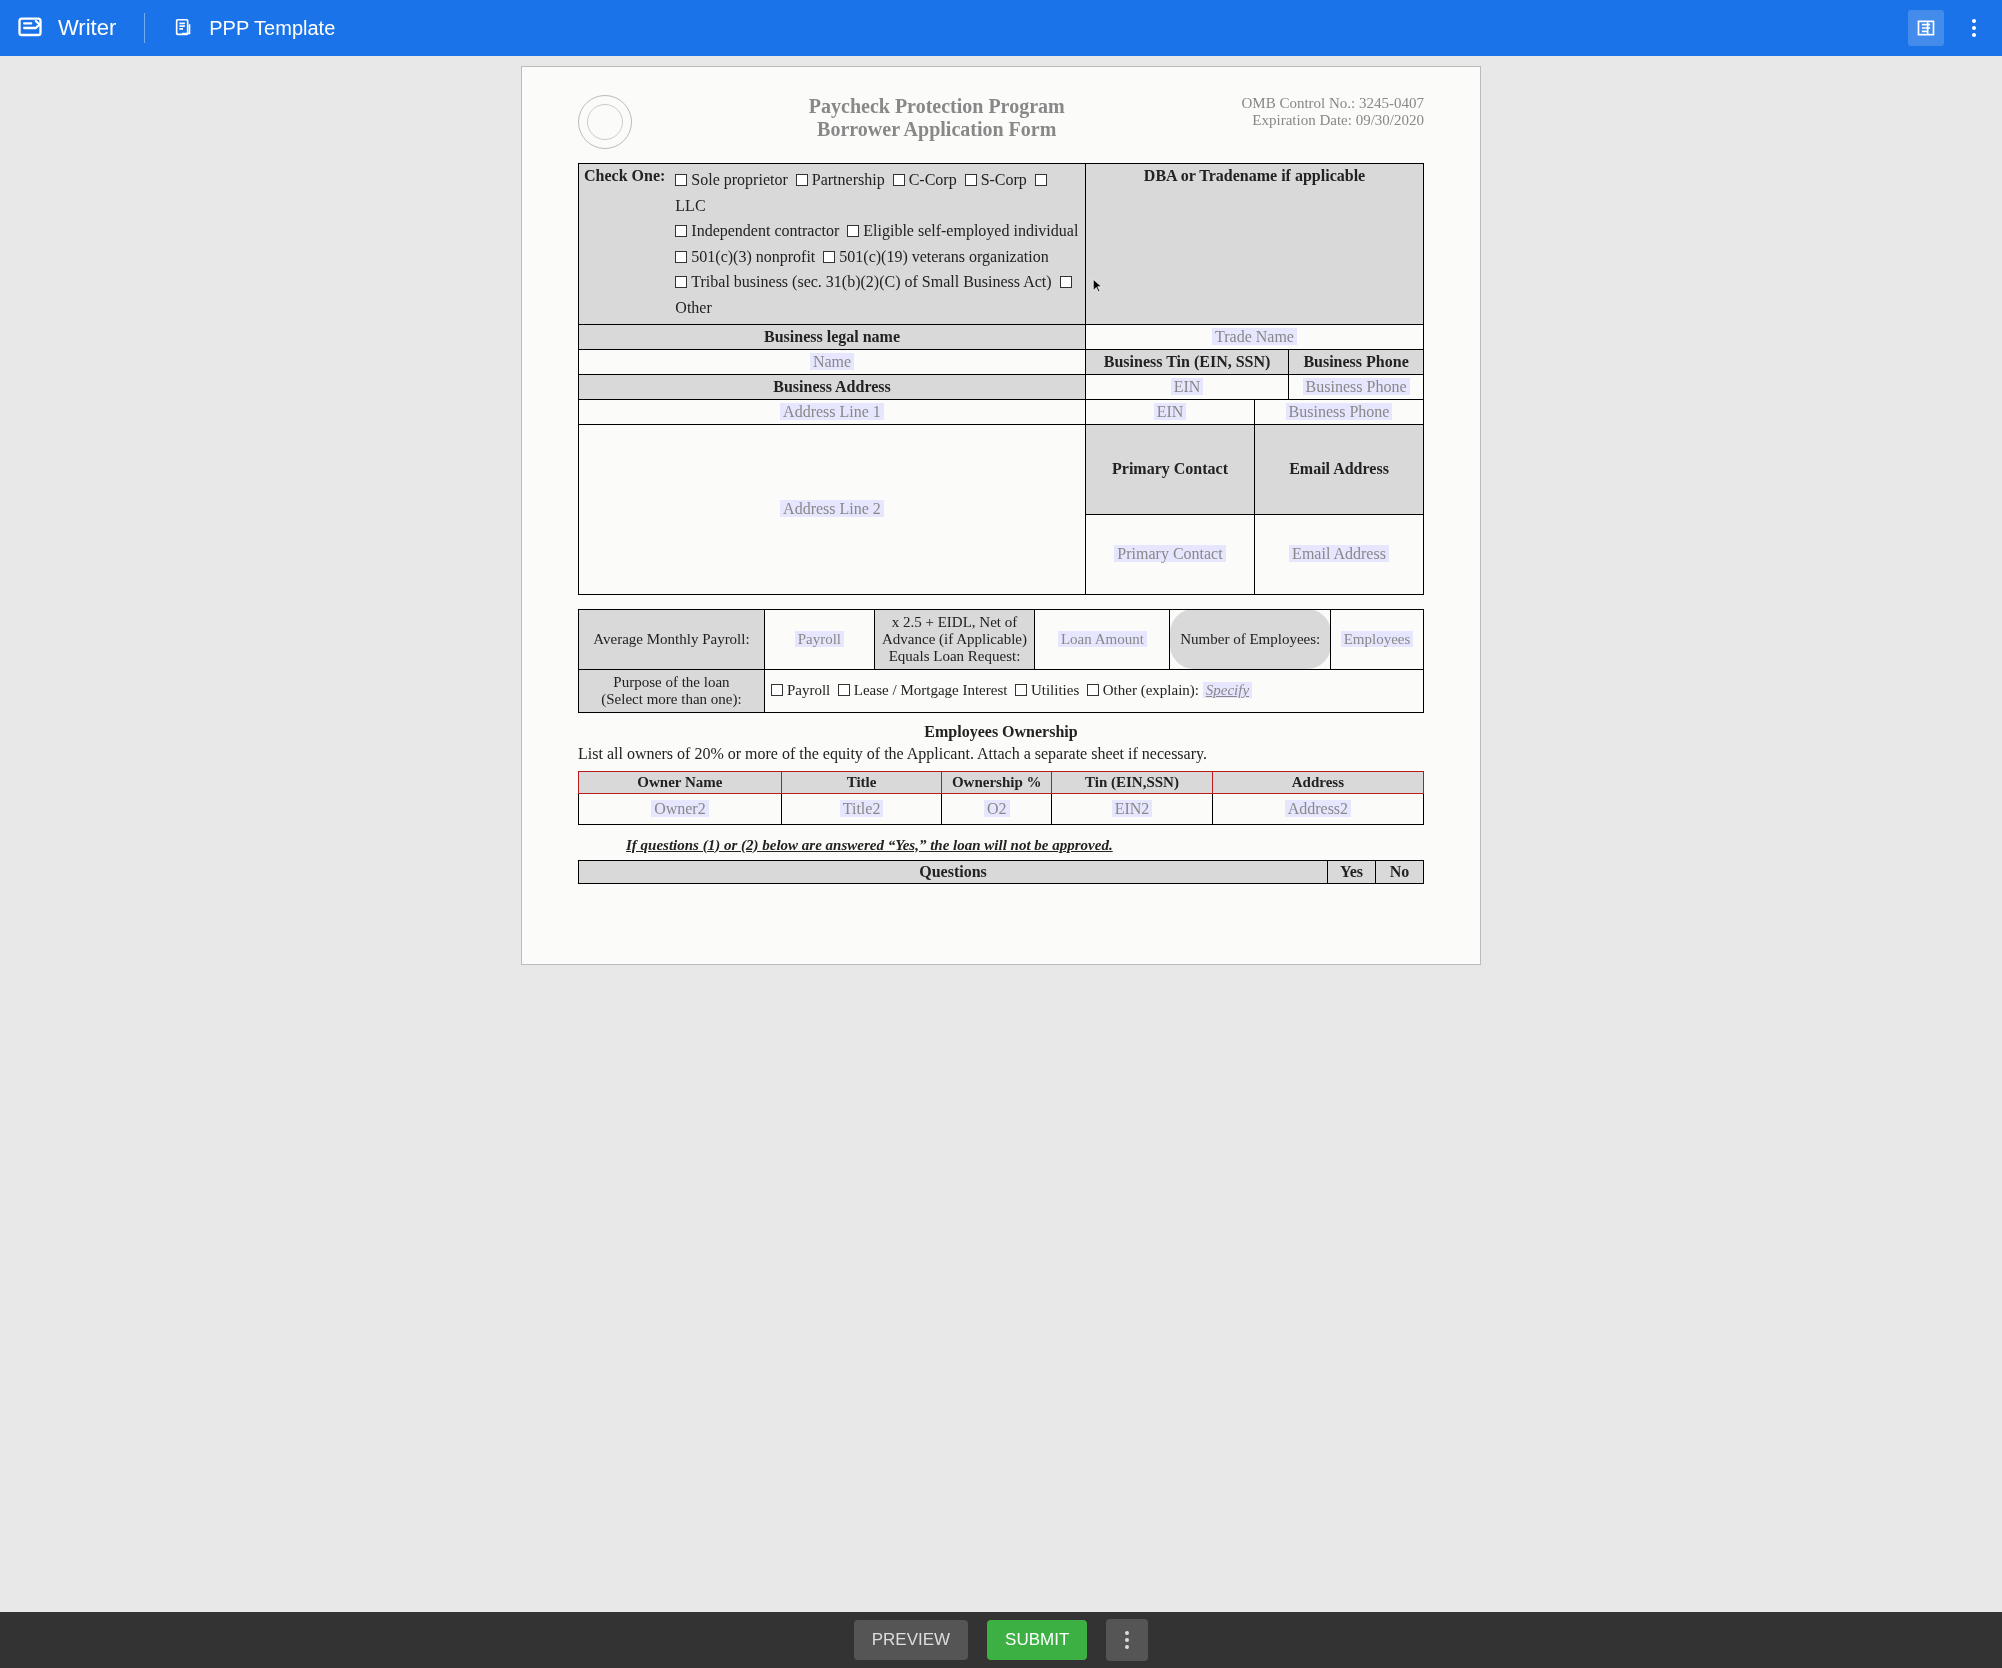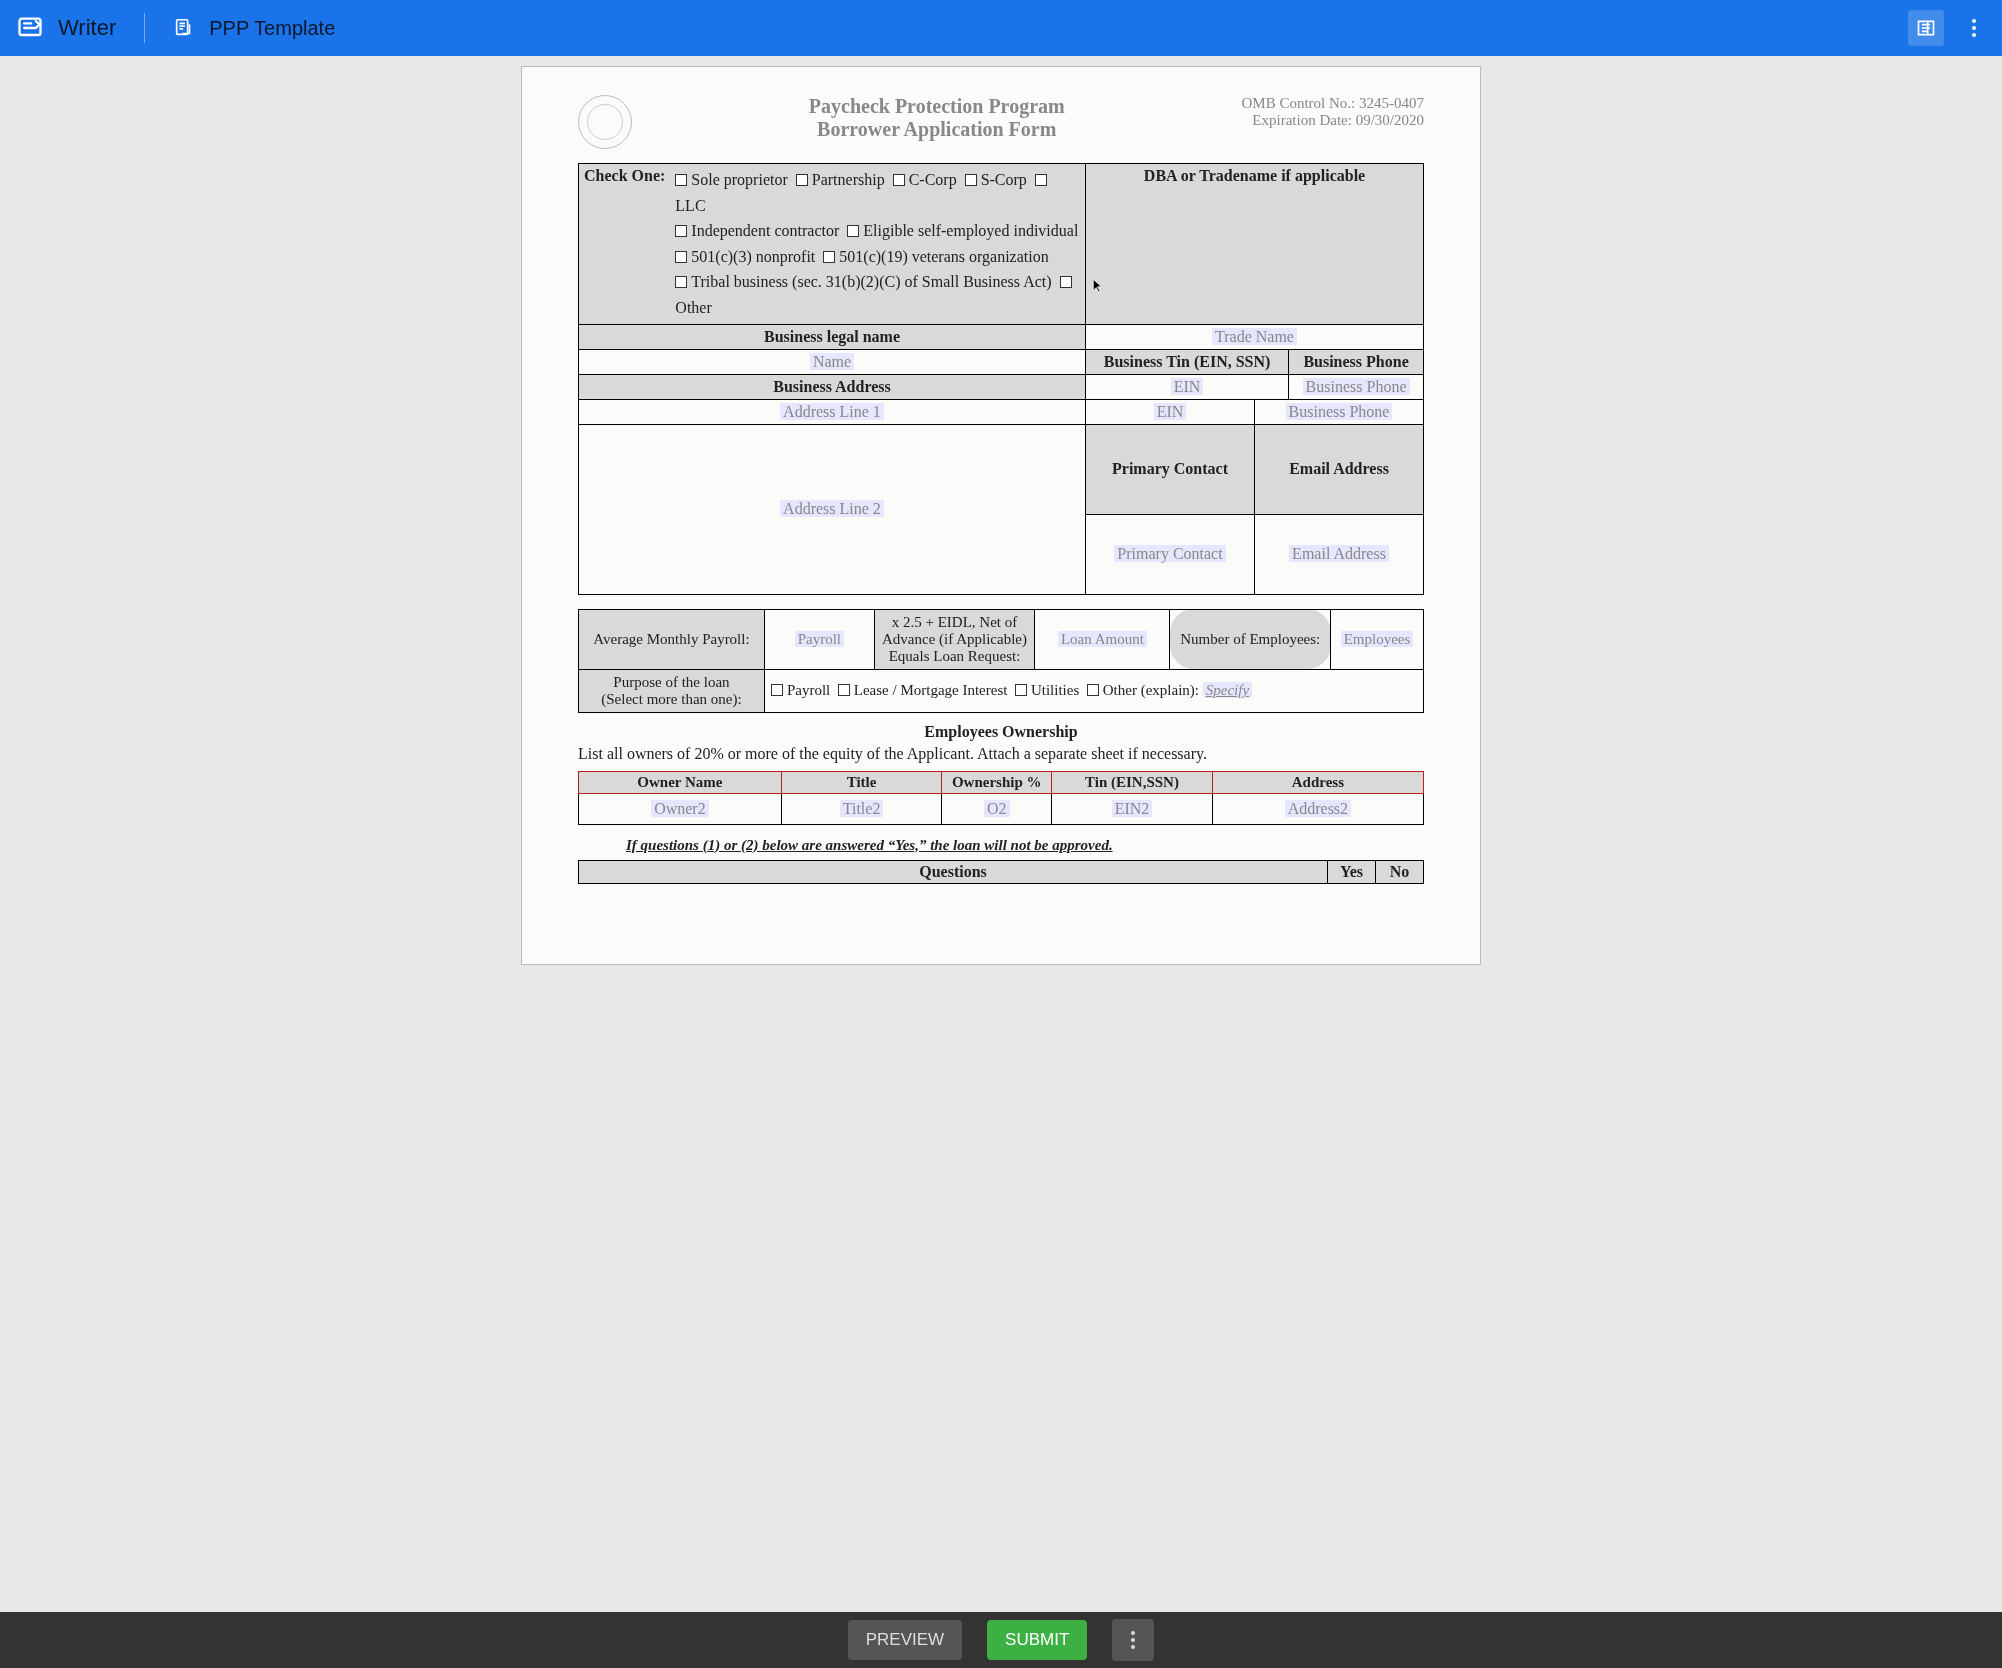--- a/index.html
+++ b/index.html
@@ -1,19 +1,19 @@
 <!DOCTYPE html>
 <html><head>
 <meta charset="utf-8">
 <style>
   * { box-sizing: border-box; }
   html, body { margin:0; padding:0; height:100%; font-family: "Times New Roman", Times, serif; background:#e8e8e8; }
   
   
-  .topbar { background:#1a73e8; color:#0f172a; height:56px; display:flex; align-items:center; padding:0 16px; font-family: "Helvetica Neue", Arial, sans-serif; }
+  .topbar { background:#1a73e8; color:#ffffff; height:56px; display:flex; align-items:center; padding:0 16px; font-family: "Helvetica Neue", Arial, sans-serif; }
   .topbar .left { display:flex; align-items:center; gap:14px; }
   .topbar .app-icon { width:28px; height:28px; }
   .topbar .app-name { font-size:22px; font-weight:500; }
   .topbar .divider { width:1px; height:30px; background:rgba(255,255,255,0.4); margin:0 14px; }
   .topbar .tpl-icon { width:22px; height:22px; }
   .topbar .tpl-name { font-size:20px; font-weight:400; }
   .topbar .right { margin-left:auto; display:flex; align-items:center; gap:18px; }
   .topbar .panel-btn { width:36px; height:36px; display:flex; align-items:center; justify-content:center; background:rgba(255,255,255,0.18); border-radius:3px; }
   .topbar .kebab { width:24px; height:24px; display:flex; flex-direction:column; align-items:center; justify-content:center; gap:3px; cursor:pointer; }
   .topbar .kebab span { width:4px; height:4px; border-radius:50%; background:#fff; }
@@ -58,21 +58,21 @@
   
   .warn { font-style:italic; font-weight:bold; text-decoration:underline; text-align:left; margin:12px 0 6px 48px; font-size:15px; }
   
   table.qtable { border-collapse:collapse; width:100%; }
   table.qtable th { border:1px solid #000; background:#d9d9d9; font-weight:bold; padding:2px 8px; }
   table.qtable td { border:1px solid #000; padding:4px 8px; vertical-align:top; }
   ol.qlist { margin:4px 0 0 0; padding-left:24px; }
   ol.qlist li { padding-left:4px; }
   
   
-  .bottombar { position:fixed; bottom:0; left:0; right:0; height:56px; background:#333; display:flex; align-items:center; justify-content:center; gap:25px; font-family:"Helvetica Neue",Arial,sans-serif; }
+  .bottombar { position:fixed; bottom:0; left:0; right:0; height:56px; background:#333; display:flex; align-items:center; justify-content:center; gap:19px; font-family:"Helvetica Neue",Arial,sans-serif; }
   .btn { border:none; border-radius:4px; padding:10px 18px; font-size:17px; cursor:pointer; font-family:inherit; }
   .btn-preview { background:#555; color:#ddd; }
   .btn-submit { background:#3cb043; color:#fff; font-weight:500; }
   .btn-more { background:#555; color:#ddd; width:42px; height:42px; display:flex; flex-direction:column; align-items:center; justify-content:center; gap:3px; border-radius:4px; cursor:pointer; }
   .btn-more span { width:4px; height:4px; border-radius:50%; background:#ddd; }
   
   .cursor { position:absolute; width:18px; height:22px; pointer-events:none; }
   
   
   .viewport::-webkit-scrollbar { width:14px; }

